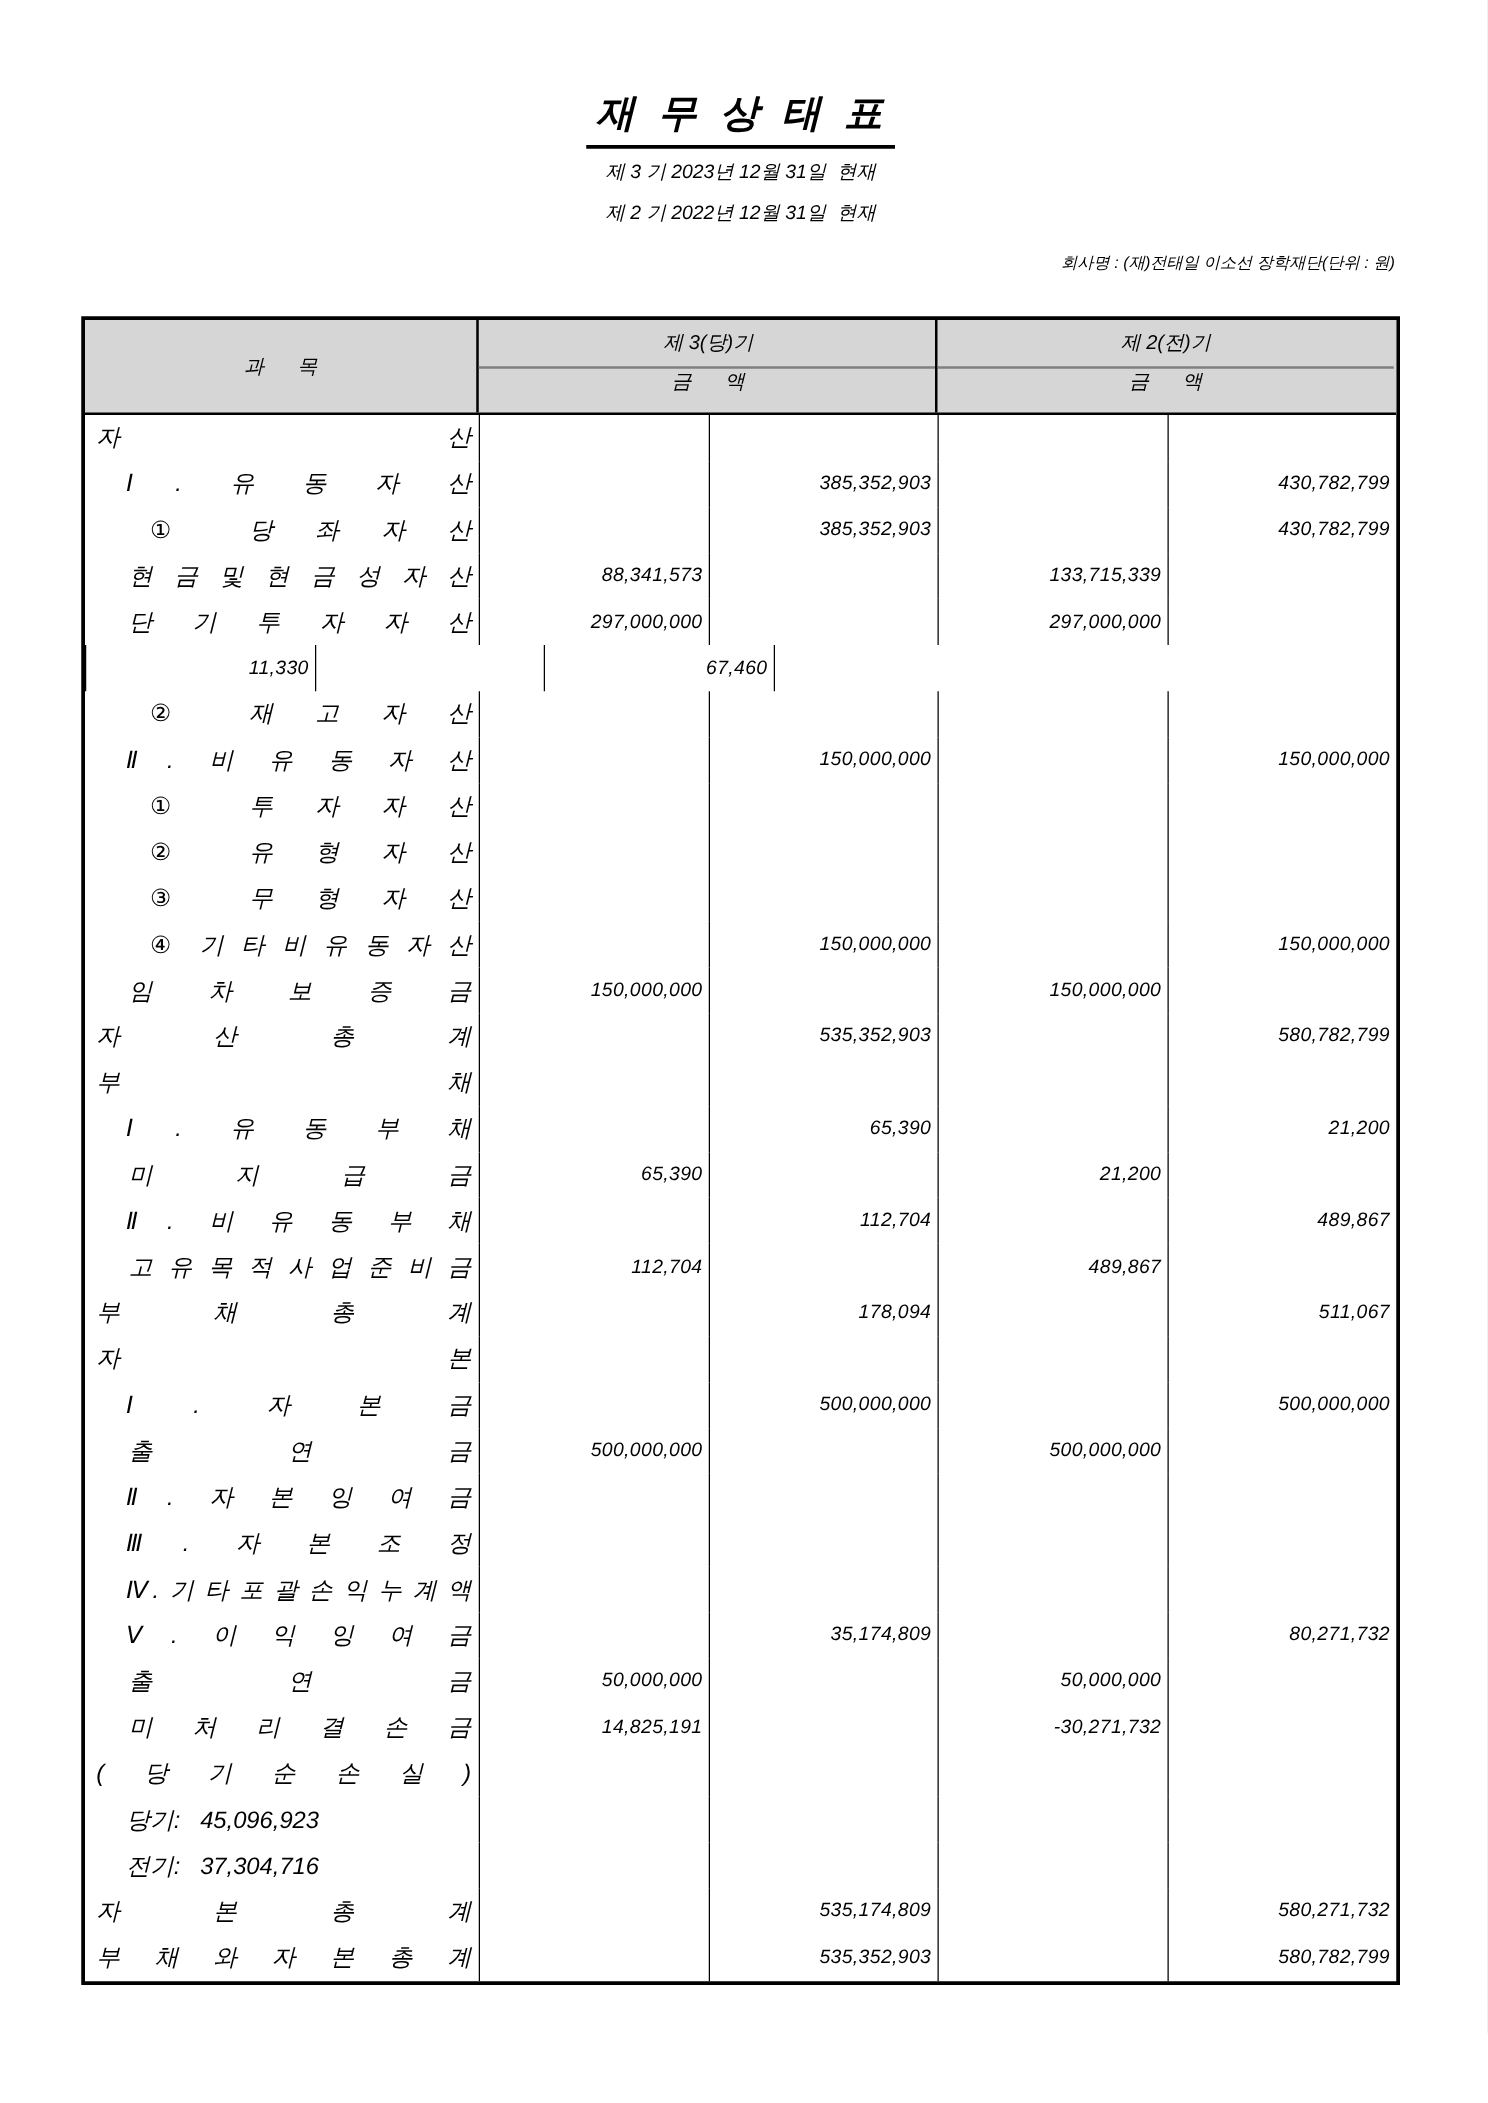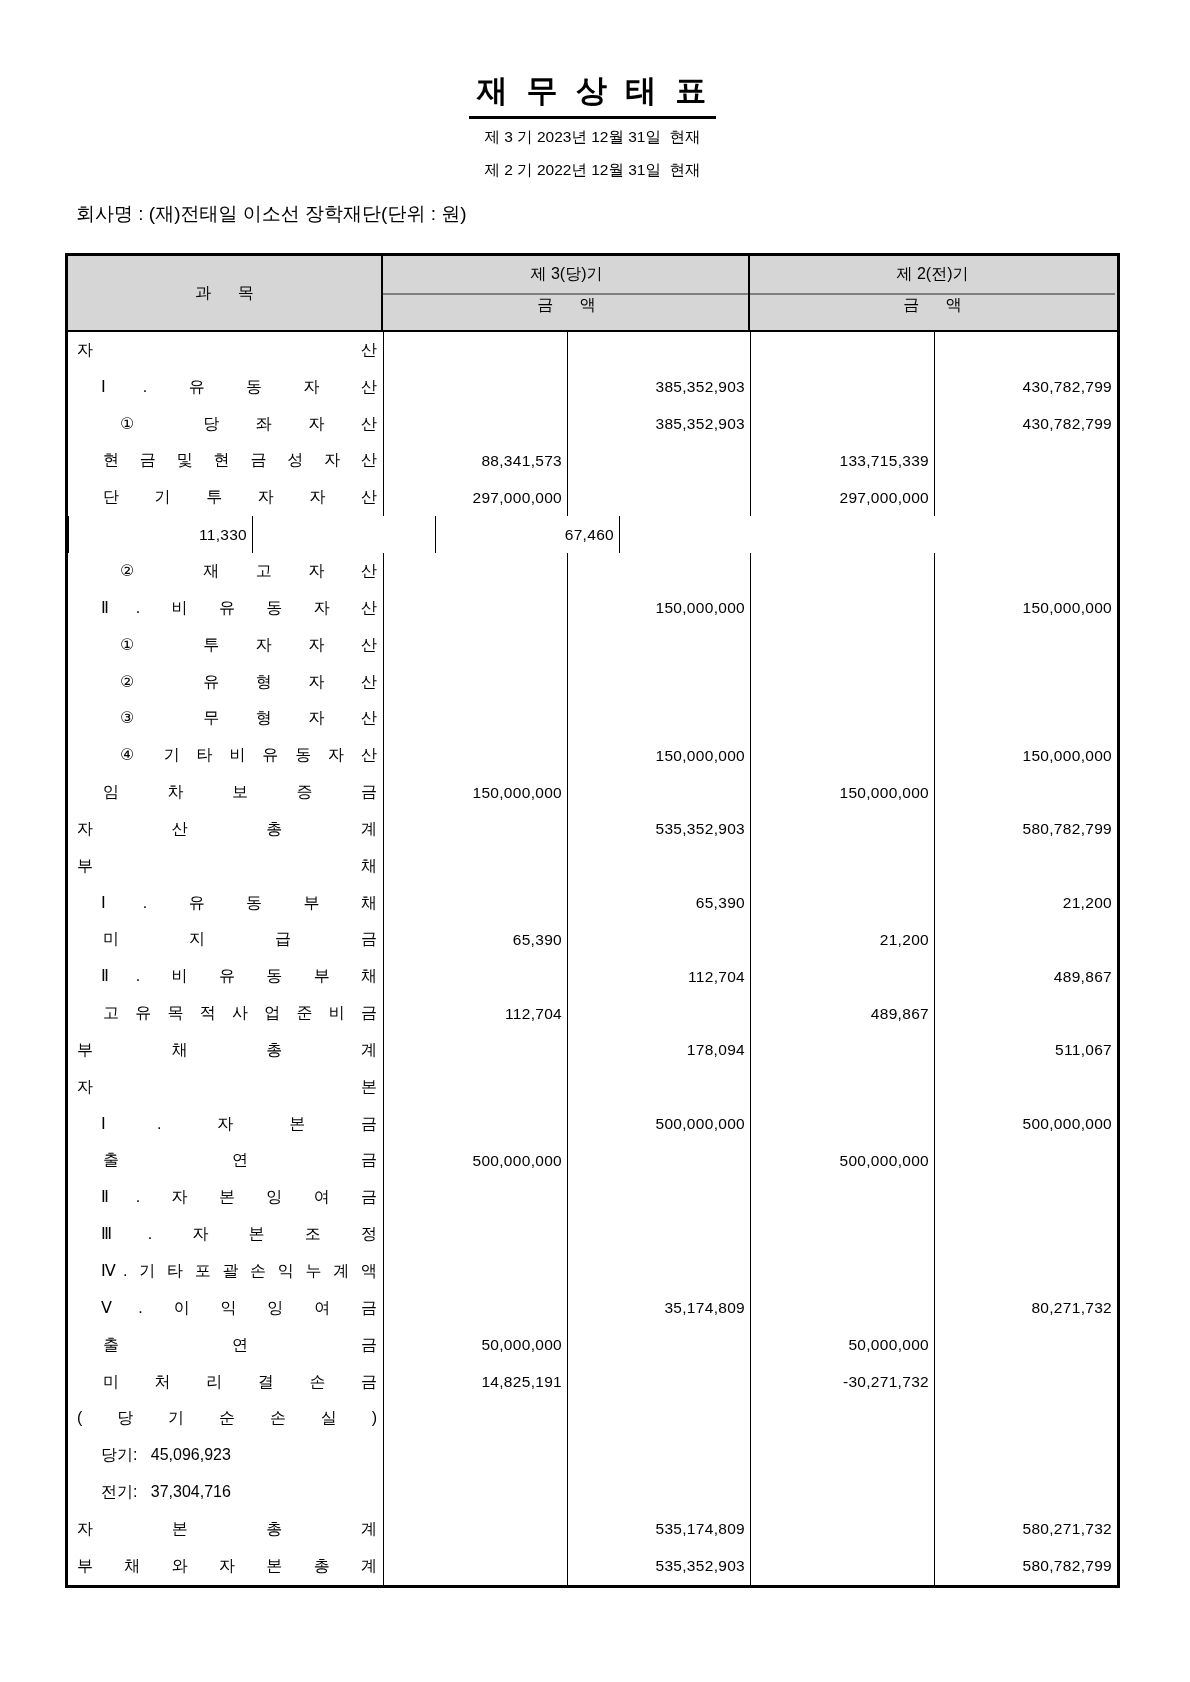--- a/index.html
+++ b/index.html
@@ -4,20 +4,21 @@
 <style>
   html, body { margin: 0; padding: 0; background: #e8e8e8; }
   .page {
     position: relative;
     width: 1190px; height: 1682px;
     margin: 0 auto;
     background: #ffffff;
     color: #000;
     font-family: "Liberation Sans", "DejaVu Sans", sans-serif;
     overflow: hidden;
+    font-style: italic;
   }
   
   .title-wrap {
     position: absolute; left: 65px; top: 70px; width: 1055px;
     text-align: center;
   }
   .title-text {
     display: inline-block;
     font-size: 31px; font-weight: bold;
     word-spacing: 6px; letter-spacing: 2px;
@@ -26,22 +27,22 @@
     white-space: pre;
   }
   .period {
     position: absolute; left: 65px; width: 1055px;
     text-align: center; font-size: 15.5px; white-space: pre;
   }
   .period-1 { top: 127px; }
   .period-2 { top: 160px; }
   .meta {
     position: absolute; left: 65px; top: 201px; width: 1055px;
-    display: flex; justify-content: flex-start; align-items: baseline;
-    font-size: 19px;
+    display: flex; justify-content: flex-end; align-items: baseline;
+    font-size: 13px;
   }
   .meta .company { padding-left: 11px; }
   .meta .unit    { padding-right: 4px; }
 
   
   .fs-table {
     position: absolute; left: 65px; top: 253px; width: 1055px;
     box-sizing: border-box;
     border: 3px solid #000;
     background: #fff;
@@ -70,21 +71,21 @@
   .th-amount {
     flex: 1;
     display: flex; align-items: flex-start; justify-content: center;
     font-size: 16px;
   }
   .spread { word-spacing: 22px; white-space: pre; }
 
   .tbody { }
   .tr { display: flex; height: 36.85px; box-sizing: border-box; }
   .td { box-sizing: border-box; display: flex; align-items: center; overflow: hidden; }
-  .td-name { width: 315px; font-size: 16px; }
+  .td-name { width: 315px; font-size: 19px; }
   .td-val  {
     border-left: 1px solid #000;
     justify-content: flex-end;
     padding-right: 5px;
     font-size: 15.5px;
     letter-spacing: 0.3px;
   }
   .td-val.v0 { width: 184px; }
   .td-val.v1 { width: 183px; }
   .td-val.v2 { width: 184px; }

